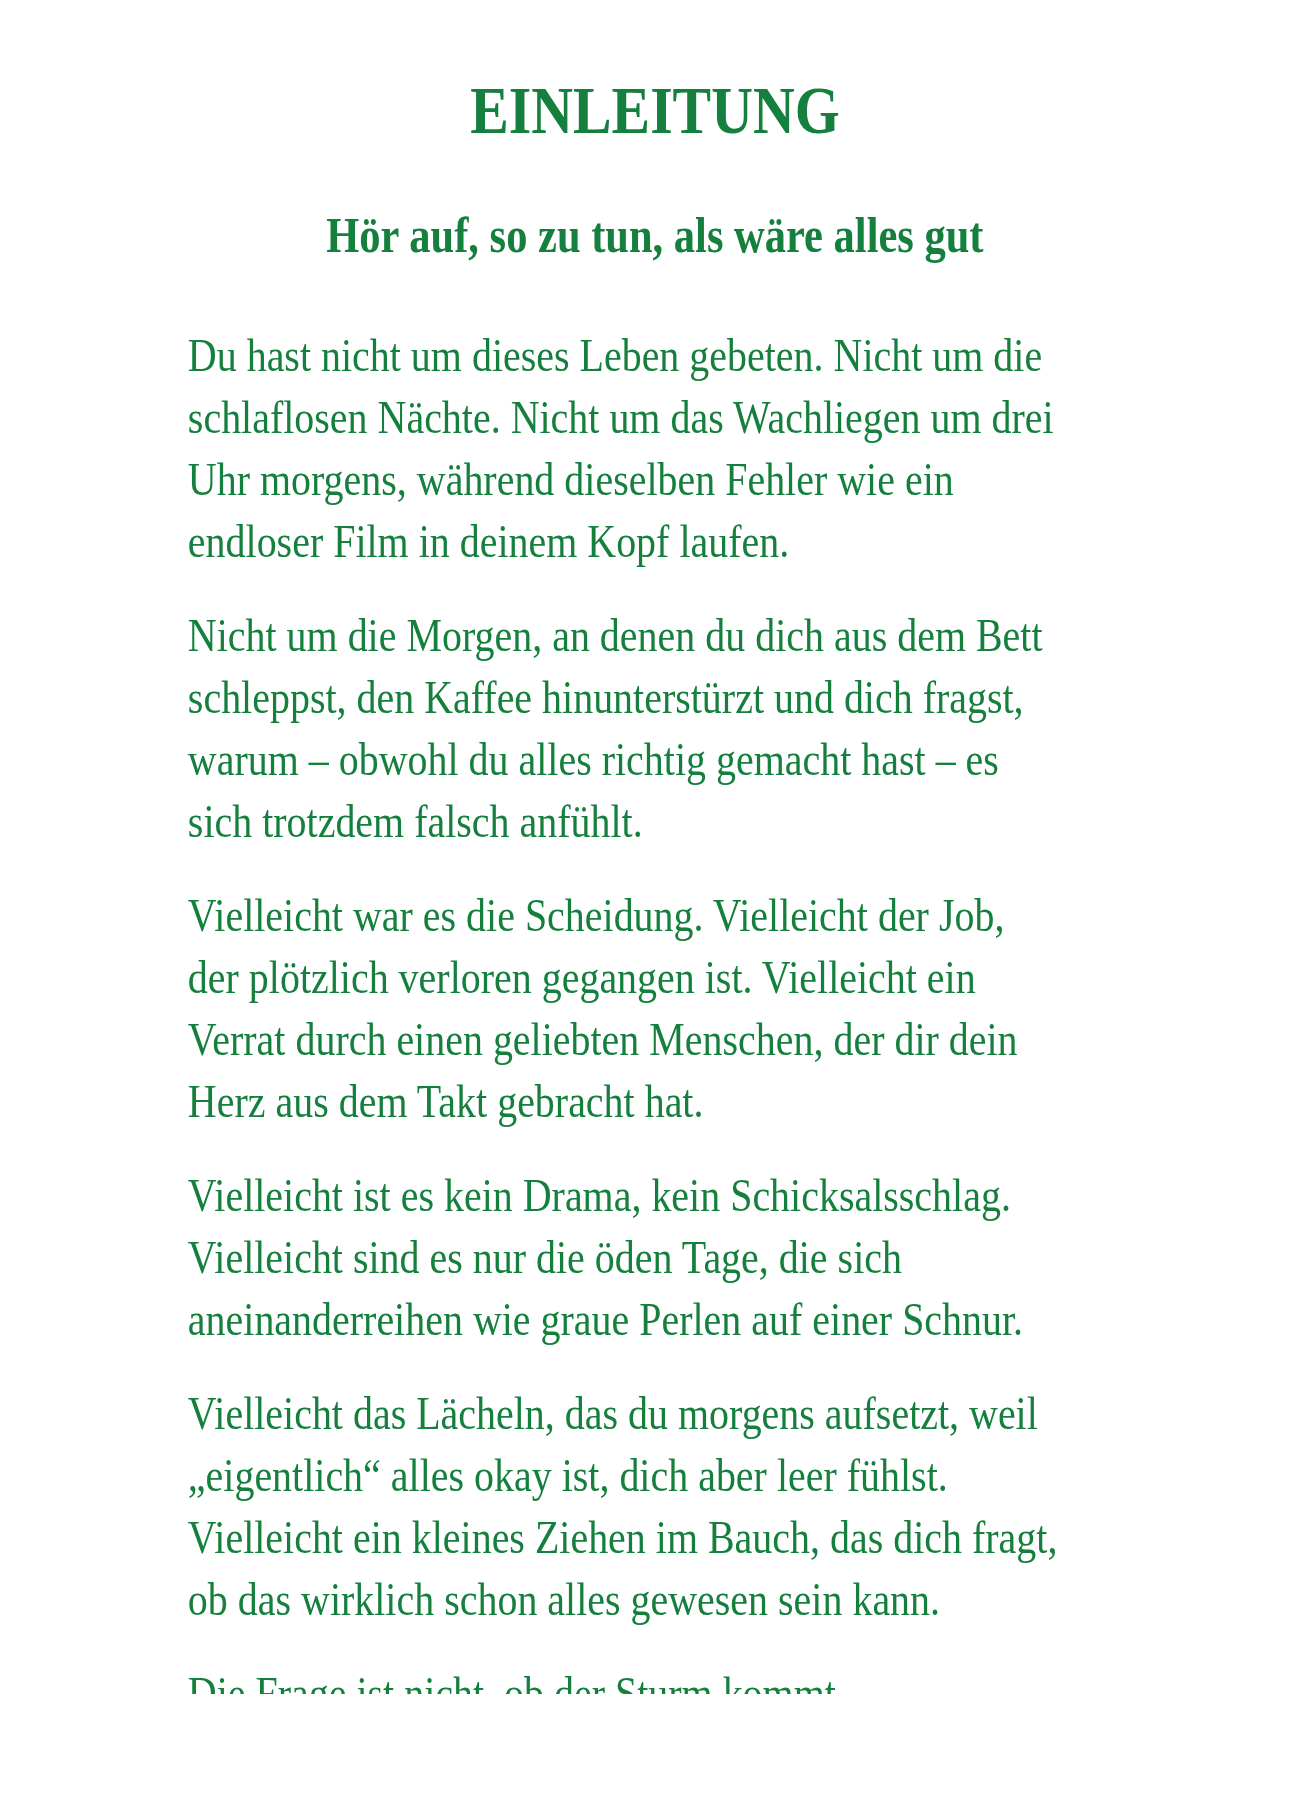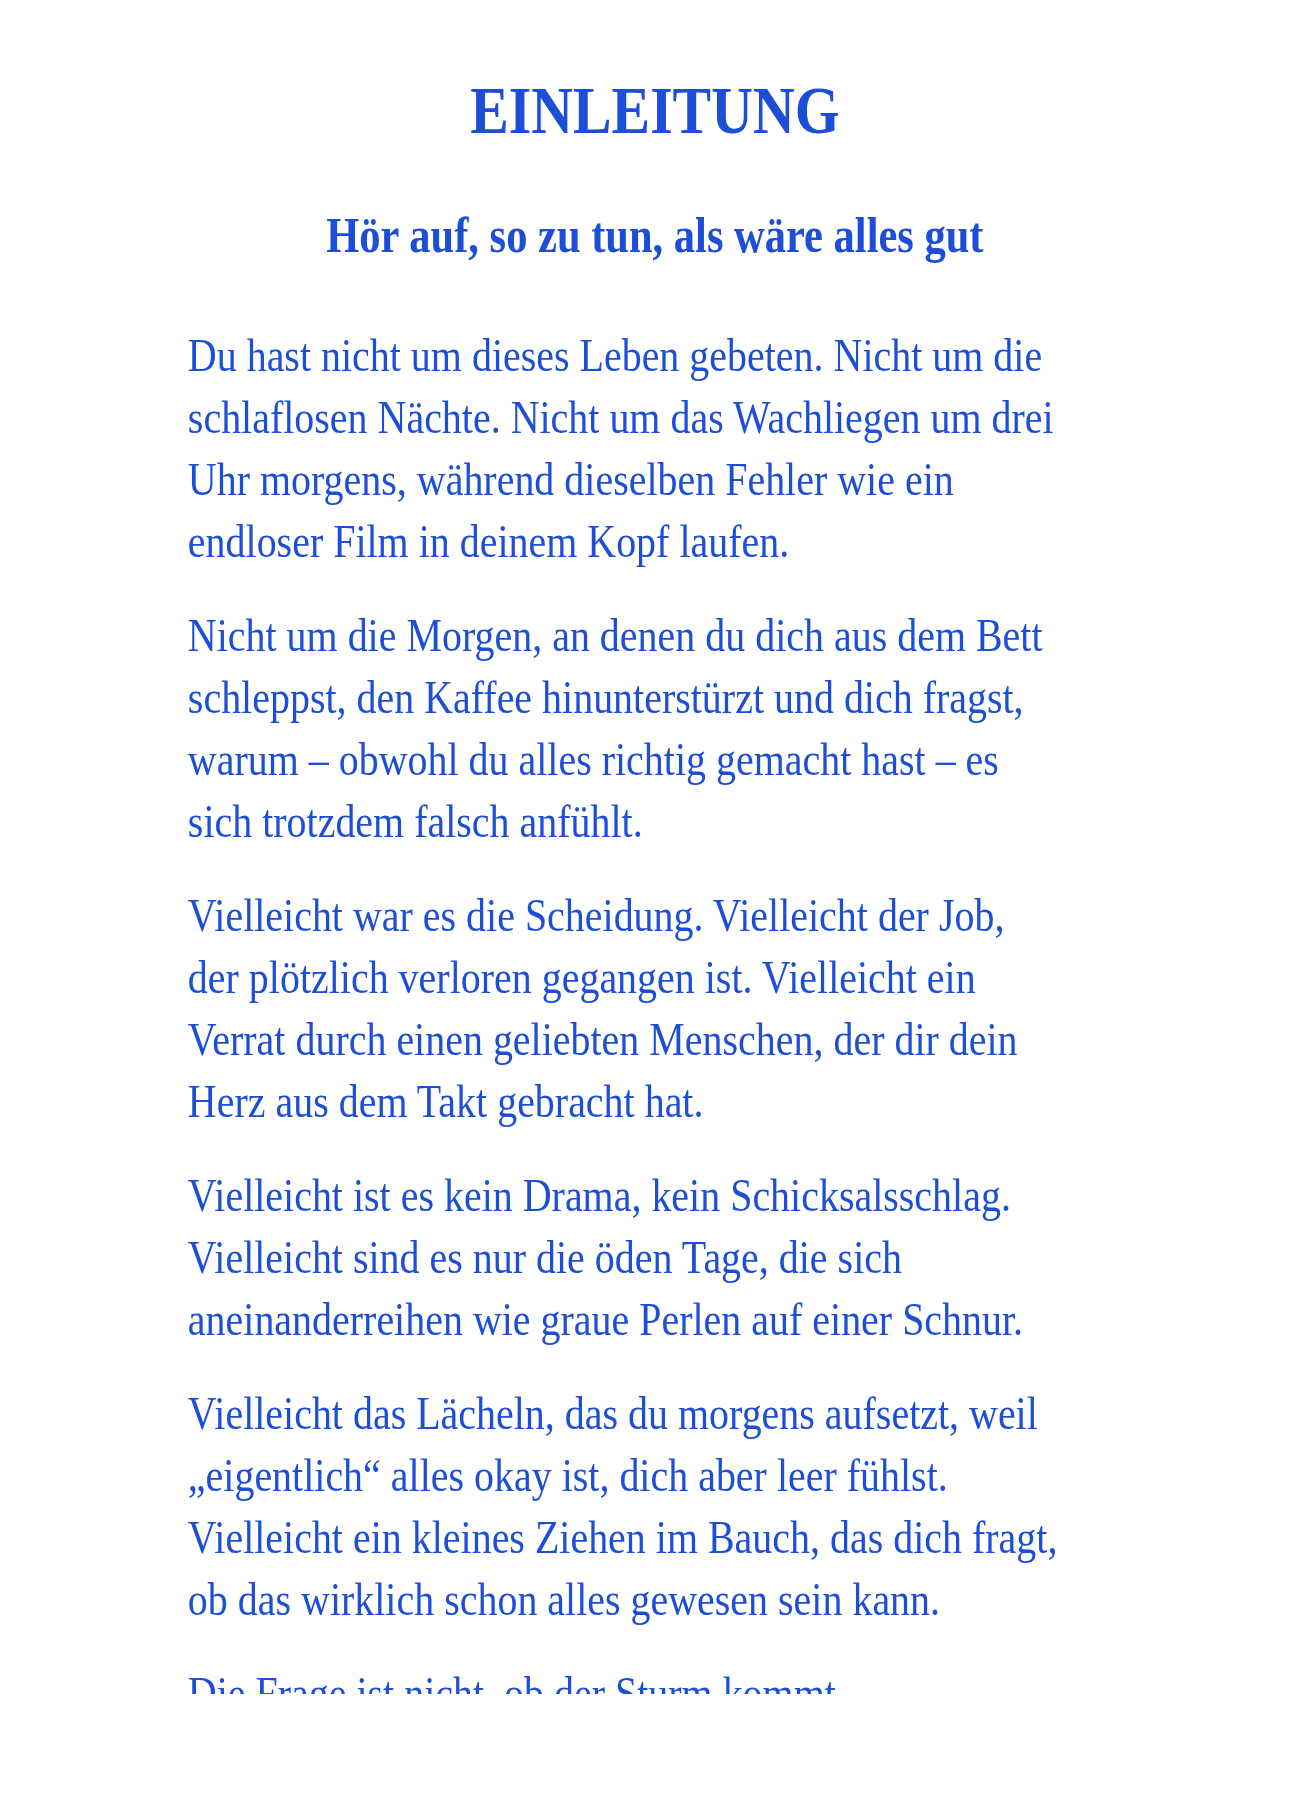--- a/index.html
+++ b/index.html
@@ -5,21 +5,21 @@
   html, body {
     margin: 0;
     padding: 0;
     background: #ffffff;
   }
   .page {
     position: relative;
     width: 1310px;
     height: 1694px;
     background: #ffffff;
-    color: #1d4ed8;
+    color: #15803d;
     overflow: hidden;
     font-family: "Liberation Serif", "DejaVu Serif", serif;
   }
   
   .condense {
     width: 1541px;
     transform: scaleX(0.85);
     transform-origin: top left;
     padding-top: 76px;
   }

